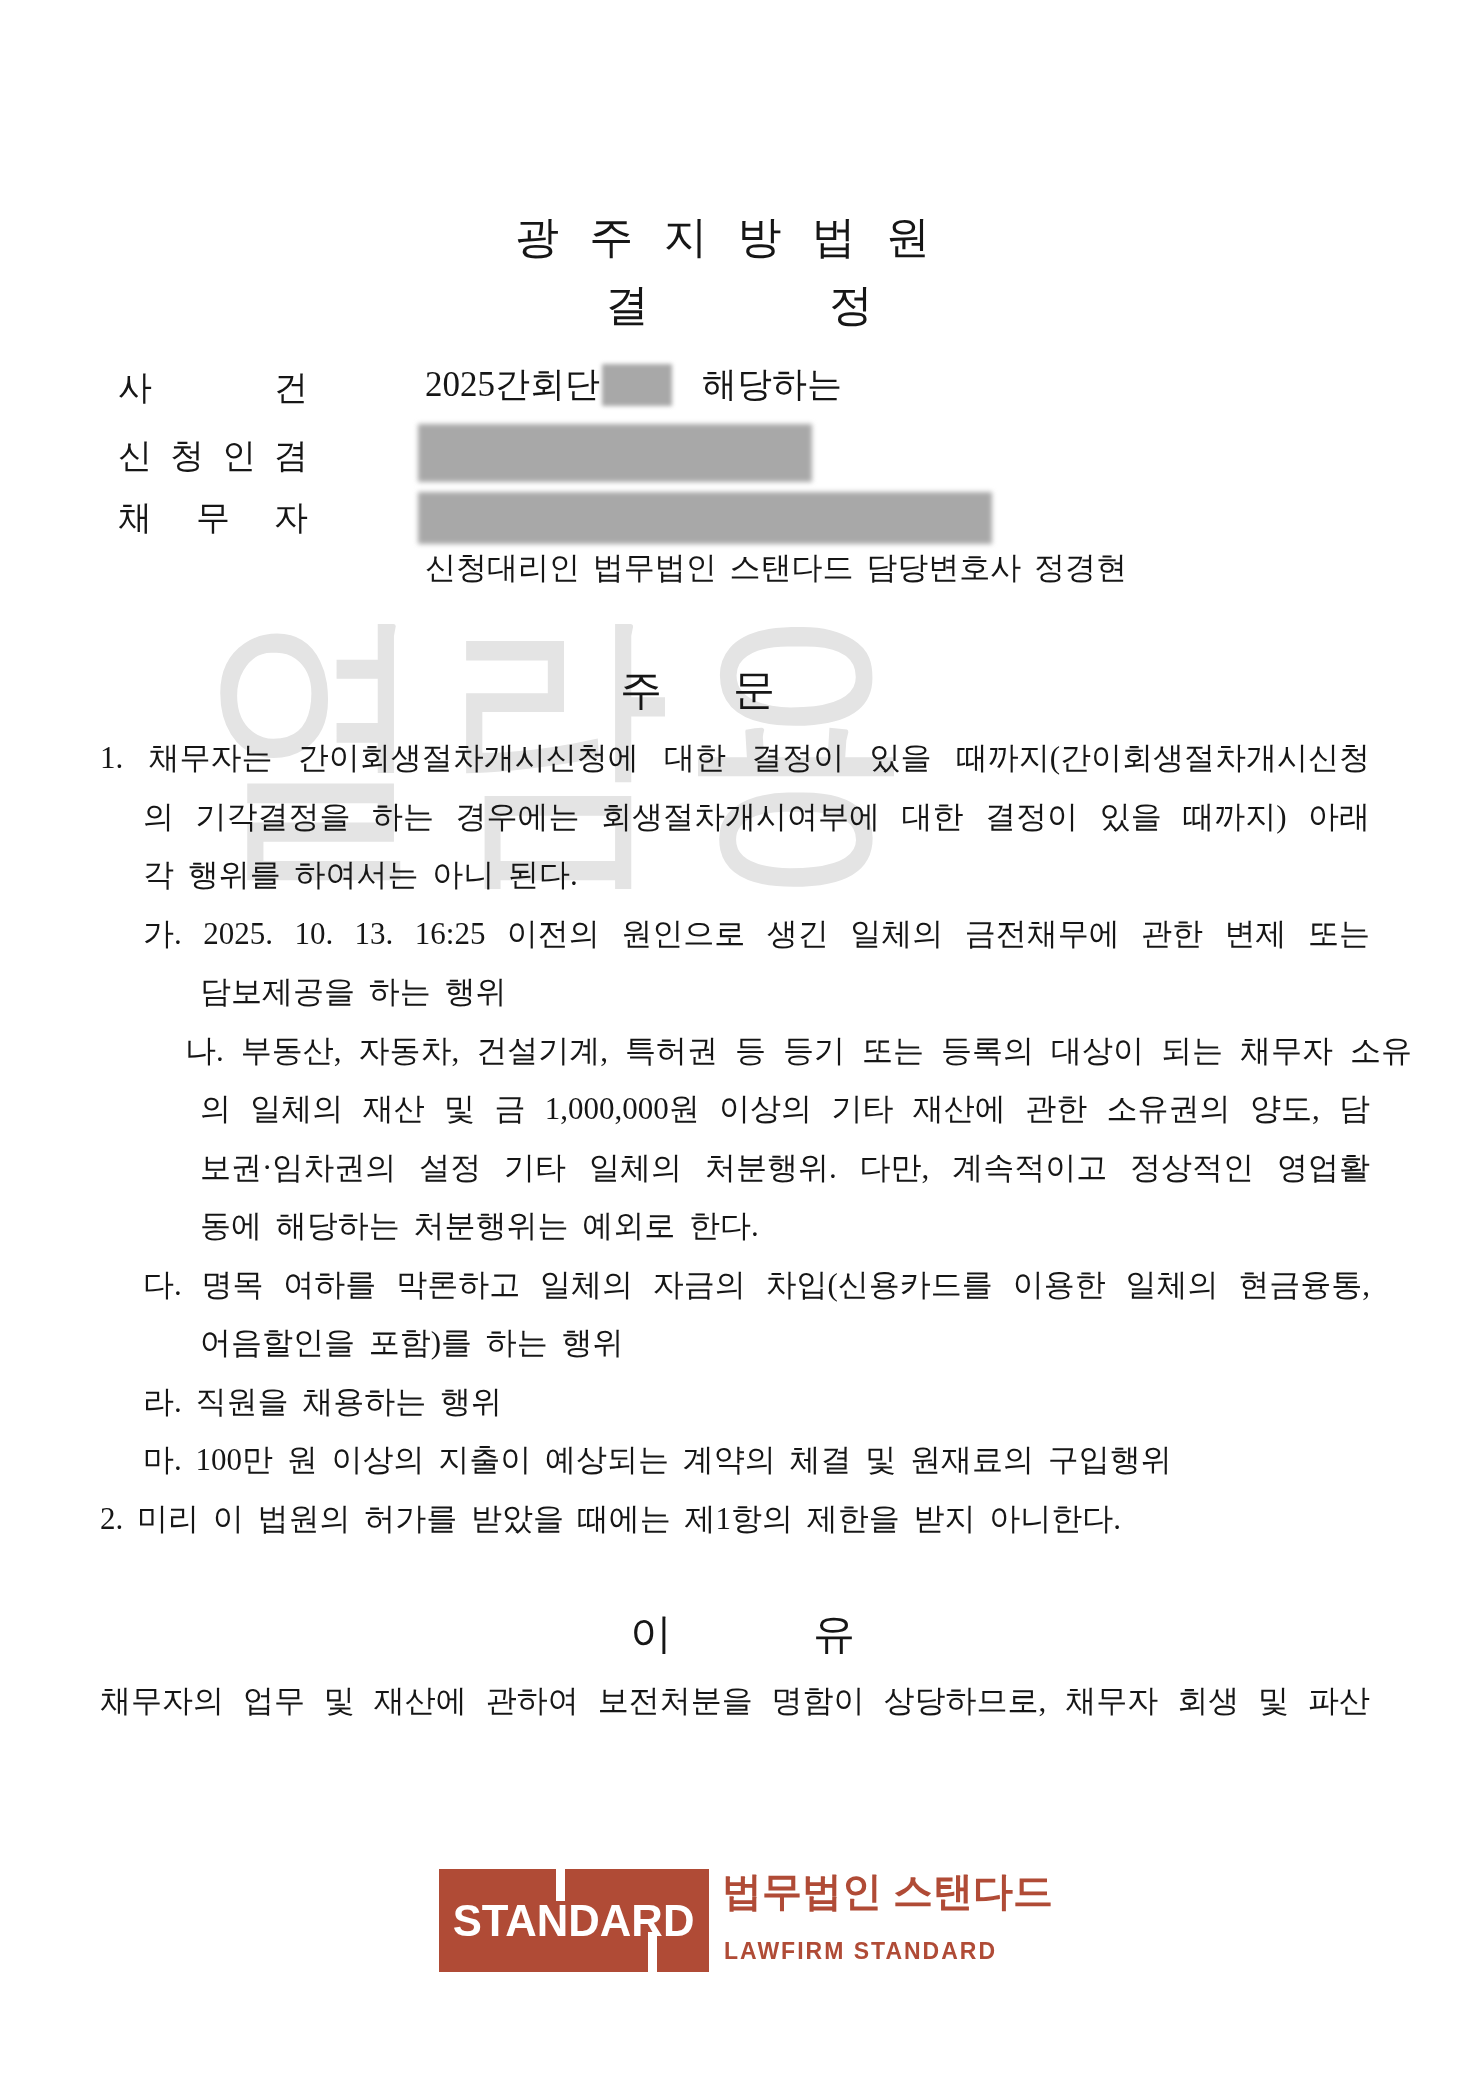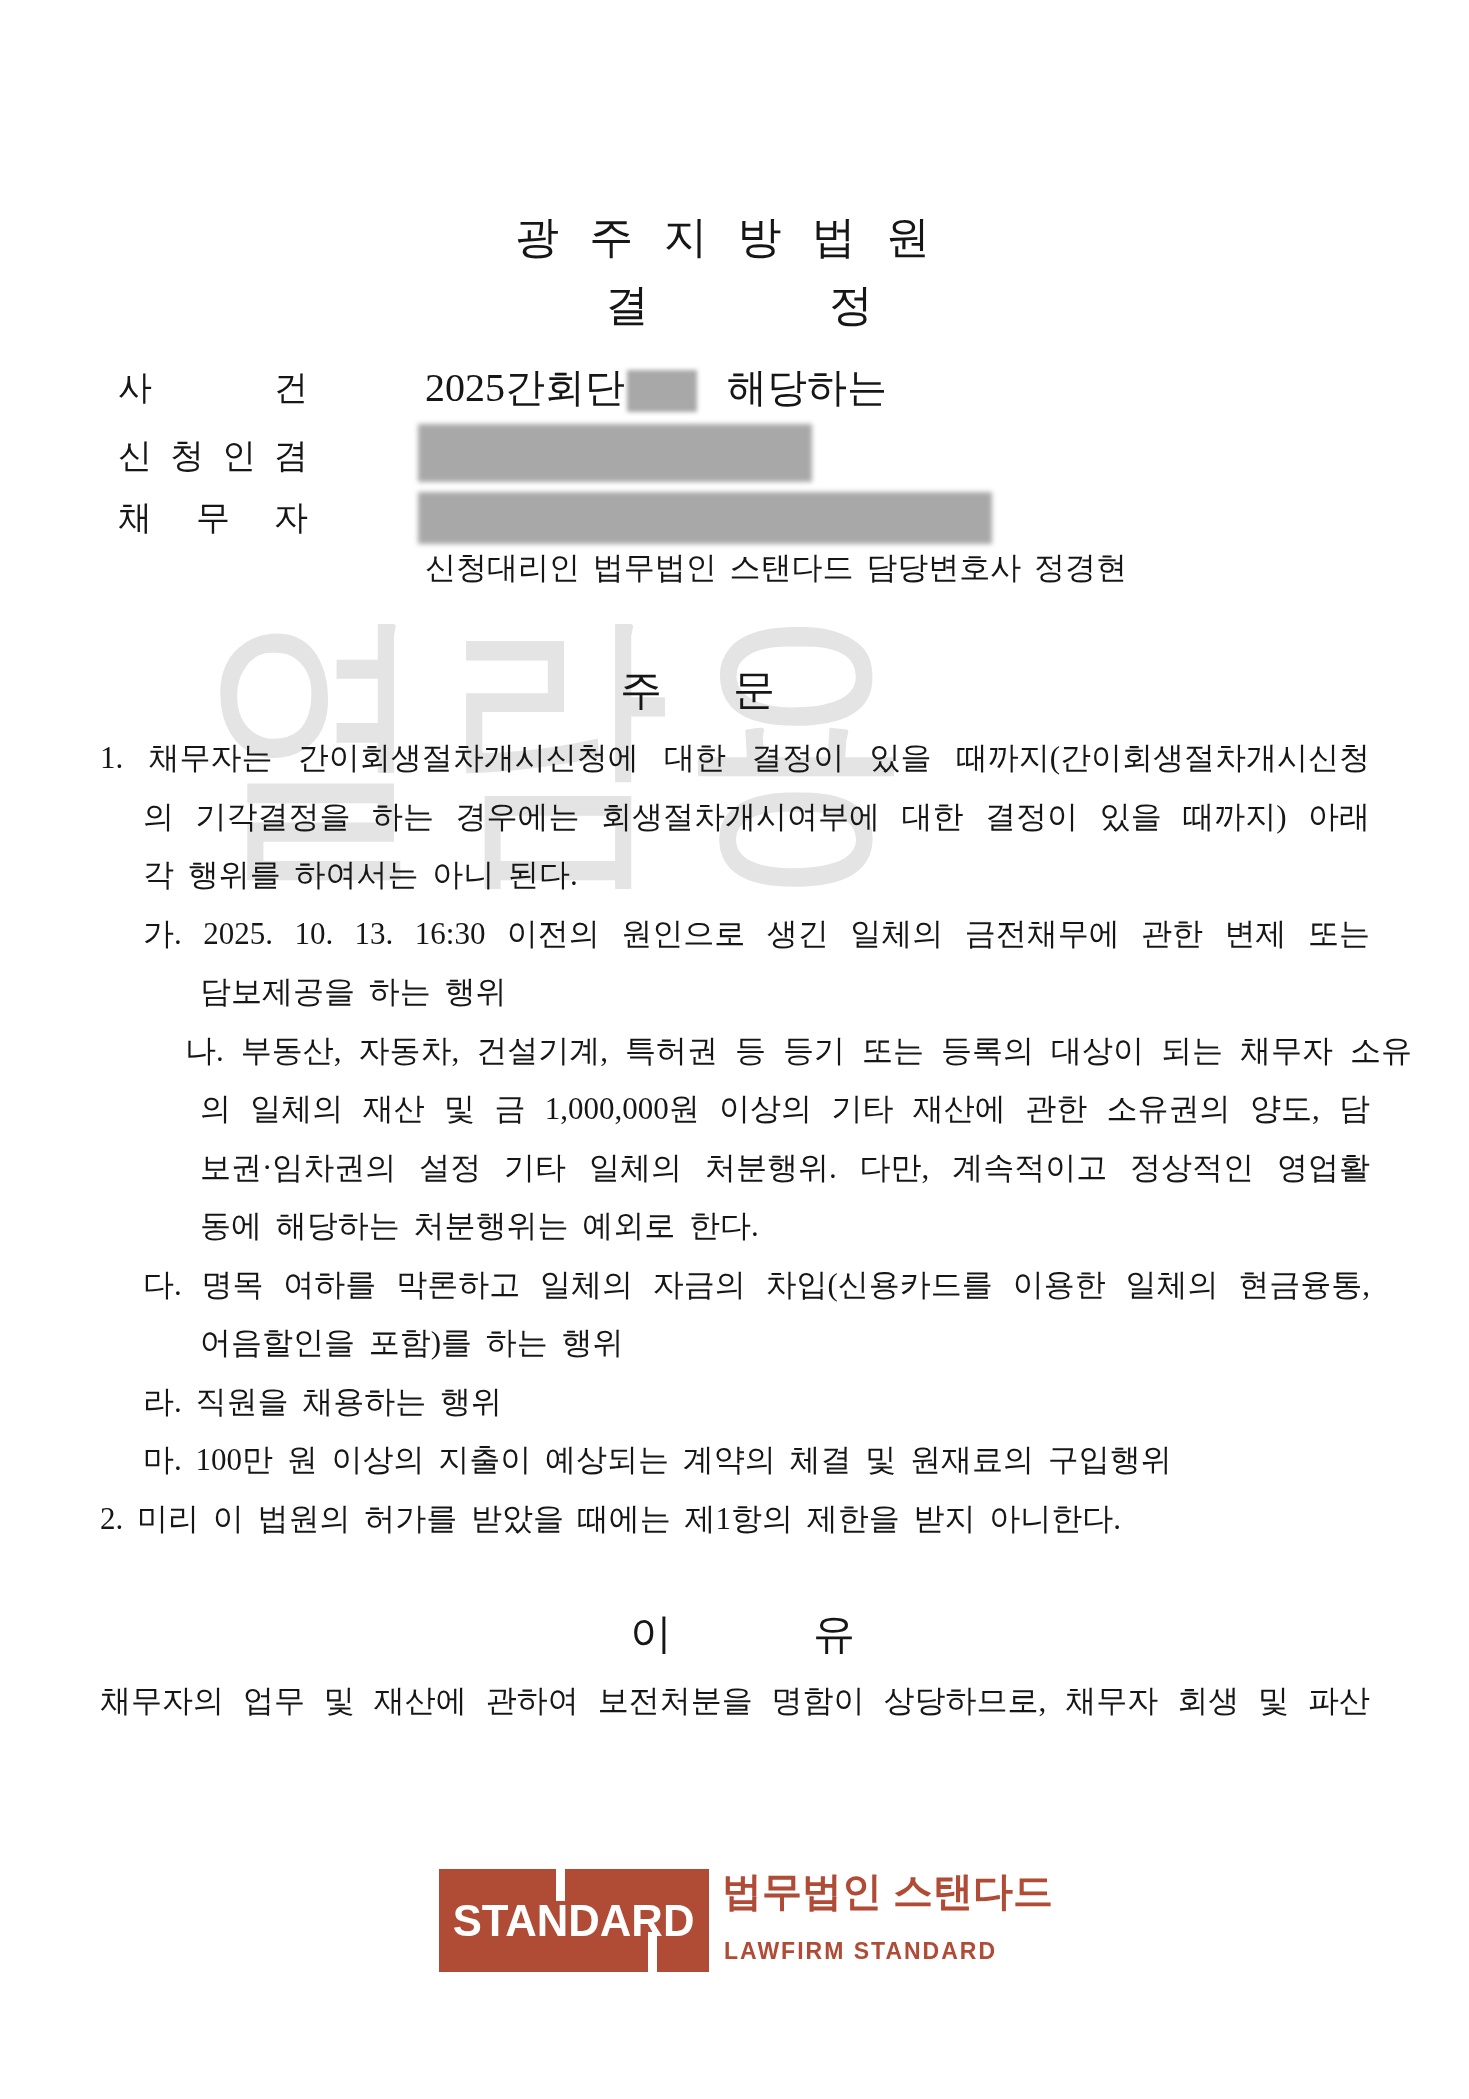--- a/index.html
+++ b/index.html
@@ -40,22 +40,22 @@
   }
   .order-head{left:620px;top:666px;width:155px;}
   .reason-head{left:630px;top:1610px;width:225px;}
   
   .row-label{
     position:absolute;left:118px;width:190px;
     font-size:34px;line-height:1.2;
   }
   .case-value{
     position:absolute;left:425px;top:364px;
-    display:flex;align-items:flex-end;
-    font-size:40px;line-height:1.2;
+    display:flex;align-items:flex-start;
+    font-size:35px;line-height:1.2;
   }
   .redaction{
     background:#a8a8a8;
     filter:blur(2.5px);
   }
   .redact-inline{
     display:inline-block;width:70px;height:42px;
     margin-left:2px;margin-right:30px;
     filter:blur(2px);
   }
@@ -164,21 +164,21 @@
     <div class="attorney-line">신청대리인 법무법인 스탠다드 담당변호사 정경현</div>
 
     <div class="section-head order-head spread">
         <span>주</span>
         <span>문</span>
       </div>
     <div class="order-lines" id="order-lines">
         <div class="body-line just" style="left: 100px; width: 1270px; top: 0px;">1. 채무자는 간이회생절차개시신청에 대한 결정이 있을 때까지(간이회생절차개시신청</div>
         <div class="body-line just" style="left: 143px; width: 1227px; top: 59px;">의 기각결정을 하는 경우에는 회생절차개시여부에 대한 결정이 있을 때까지) 아래</div>
         <div class="body-line" style="left: 143px; width: 1227px; top: 117px;">각 행위를 하여서는 아니 된다.</div>
-        <div class="body-line just" style="left: 143px; width: 1227px; top: 176px;">가. 2025. 10. 13. 16:30 이전의 원인으로 생긴 일체의 금전채무에 관한 변제 또는</div>
+        <div class="body-line just" style="left: 143px; width: 1227px; top: 176px;">가. 2025. 10. 13. 16:25 이전의 원인으로 생긴 일체의 금전채무에 관한 변제 또는</div>
         <div class="body-line" style="left: 200px; width: 1170px; top: 234px;">담보제공을 하는 행위</div>
         <div class="body-line just" style="left: 143px; width: 1227px; top: 293px; margin-left: 42px;">나. 부동산, 자동차, 건설기계, 특허권 등 등기 또는 등록의 대상이 되는 채무자 소유</div>
         <div class="body-line just" style="left: 200px; width: 1170px; top: 351px;">의 일체의 재산 및 금 1,000,000원 이상의 기타 재산에 관한 소유권의 양도, 담</div>
         <div class="body-line just" style="left: 200px; width: 1170px; top: 410px;">보권·임차권의 설정 기타 일체의 처분행위. 다만, 계속적이고 정상적인 영업활</div>
         <div class="body-line" style="left: 200px; width: 1170px; top: 468px;">동에 해당하는 처분행위는 예외로 한다.</div>
         <div class="body-line just" style="left: 143px; width: 1227px; top: 527px;">다. 명목 여하를 막론하고 일체의 자금의 차입(신용카드를 이용한 일체의 현금융통,</div>
         <div class="body-line" style="left: 200px; width: 1170px; top: 585px;">어음할인을 포함)를 하는 행위</div>
         <div class="body-line" style="left: 143px; width: 1227px; top: 644px;">라. 직원을 채용하는 행위</div>
         <div class="body-line" style="left: 143px; width: 1227px; top: 702px;">마. 100만 원 이상의 지출이 예상되는 계약의 체결 및 원재료의 구입행위</div>
         <div class="body-line" style="left: 100px; width: 1270px; top: 761px;">2. 미리 이 법원의 허가를 받았을 때에는 제1항의 제한을 받지 아니한다.</div>

